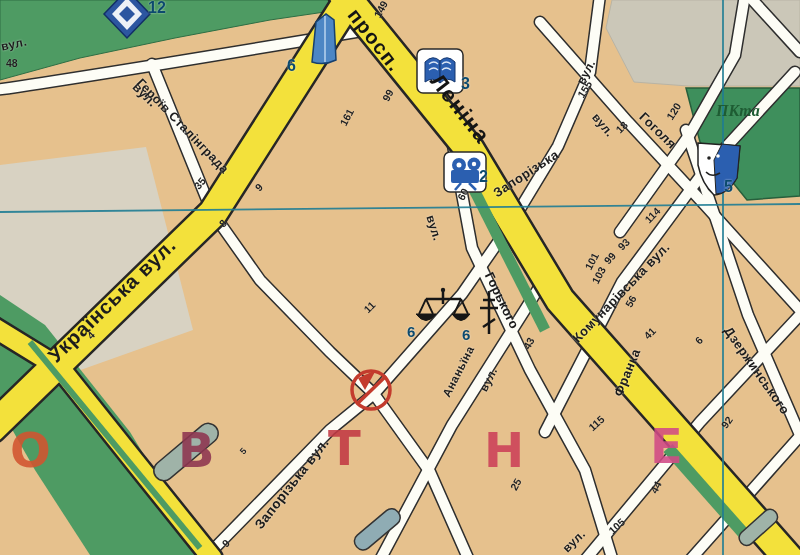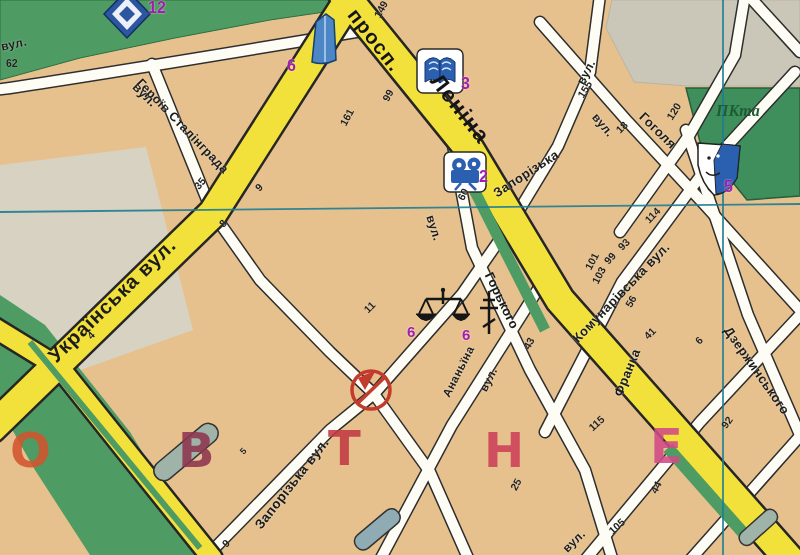--- a/index.html
+++ b/index.html
@@ -6,21 +6,21 @@
   #stage{position:relative;width:800px;height:555px;overflow:hidden;background:#E6C18D;font-family:"Liberation Sans",sans-serif;}
   #stage svg{position:absolute;left:0;top:0;}
   .lbl{position:absolute;font:700 13px "Liberation Sans",sans-serif;color:#1c1c1c;text-align:center;
        transform-origin:50% 50%;white-space:nowrap;letter-spacing:.4px;line-height:1;
        text-shadow:0 0 2px rgba(255,255,255,.65);}
   .ave{font-size:20px;letter-spacing:1.5px;color:#141414;text-shadow:none;}
   .ave2{font-size:22px;}
   .ukr{font-size:20px;letter-spacing:1px;text-shadow:none;}
   .num{position:absolute;font:700 10.5px "Liberation Sans",sans-serif;color:#1f1f1f;line-height:1;
        transform-origin:50% 50%;white-space:nowrap;text-shadow:0 0 1px rgba(255,255,255,.5);}
-  .big{position:absolute;font:700 16px "Liberation Sans",sans-serif;color:#a21caf;line-height:1;text-shadow:0 0 2px rgba(255,255,255,.7);}
+  .big{position:absolute;font:700 16px "Liberation Sans",sans-serif;color:#0c4a6e;line-height:1;text-shadow:0 0 2px rgba(255,255,255,.7);}
   .letter{position:absolute;font:700 48px "DejaVu Sans",sans-serif;line-height:1;opacity:.88;}
   .c0{color:#D2542F}.c1{color:#8E3550}.c2{color:#C23944}.c3{color:#CC4058}.c4{color:#D14A86}
   .park-lbl{position:absolute;font:700 italic 16px "Liberation Serif",serif;color:#1E5C33;text-shadow:none;line-height:1;}
 </style>
 </head>
 <body>
 
 <div id="stage">
 
 <svg width="800" height="555" viewBox="0 0 800 555">
@@ -156,21 +156,21 @@
 <div class="lbl" style="left:626px;top:124px;width:64px;transform:rotate(44deg)">Гоголя</div>
 <div class="lbl" style="left:462px;top:294px;width:80px;transform:rotate(64deg)">Горького</div>
 <div class="lbl" style="left:540px;top:286px;width:162px;transform:rotate(-46deg);font-size:13px">Комунарівська вул.</div>
 <div class="lbl" style="left:594px;top:366px;width:66px;transform:rotate(-68deg)">Франка</div>
 <div class="lbl" style="left:690px;top:364px;width:134px;transform:rotate(55deg)">Дзержинського</div>
 <div class="lbl" style="left:420px;top:366px;width:78px;transform:rotate(-63deg);font-size:11.5px">Ананьїна</div>
 <div class="lbl" style="left:472px;top:374px;width:34px;transform:rotate(-63deg);font-size:11.5px">вул.</div>
 <div class="lbl" style="left:556px;top:535px;width:36px;transform:rotate(-45deg);font-size:12px">вул.</div>
 <div class="park-lbl" style="left:716px;top:103px">ПКта</div>
 
-<span class="num" style="left:6px;top:58px">62</span>
+<span class="num" style="left:6px;top:58px">48</span>
 <span class="num" style="left:372px;top:4px;transform:rotate(-62deg)">149</span>
 <span class="num" style="left:382px;top:90px;transform:rotate(-62deg)">99</span>
 <span class="num" style="left:338px;top:112px;transform:rotate(-62deg)">161</span>
 <span class="num" style="left:194px;top:178px;transform:rotate(-50deg)">35</span>
 <span class="num" style="left:256px;top:182px;transform:rotate(-45deg)">9</span>
 <span class="num" style="left:220px;top:218px;transform:rotate(-45deg)">8</span>
 <span class="num" style="left:88px;top:330px;transform:rotate(-45deg)">4</span>
 <span class="num" style="left:364px;top:302px;transform:rotate(-45deg)">11</span>
 <span class="num" style="left:457px;top:189px;transform:rotate(-62deg)">60</span>
 <span class="num" style="left:576px;top:84px;transform:rotate(-58deg)">155</span>

